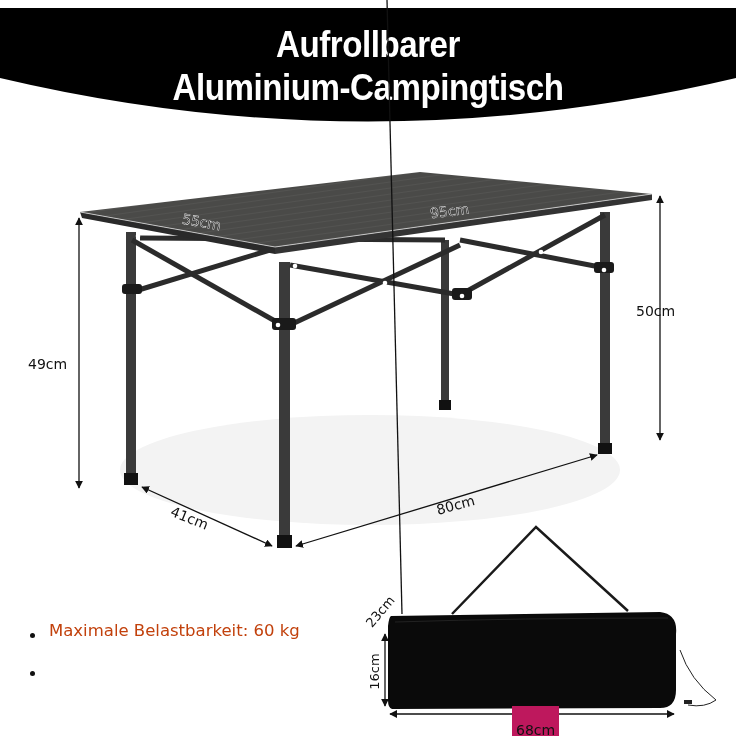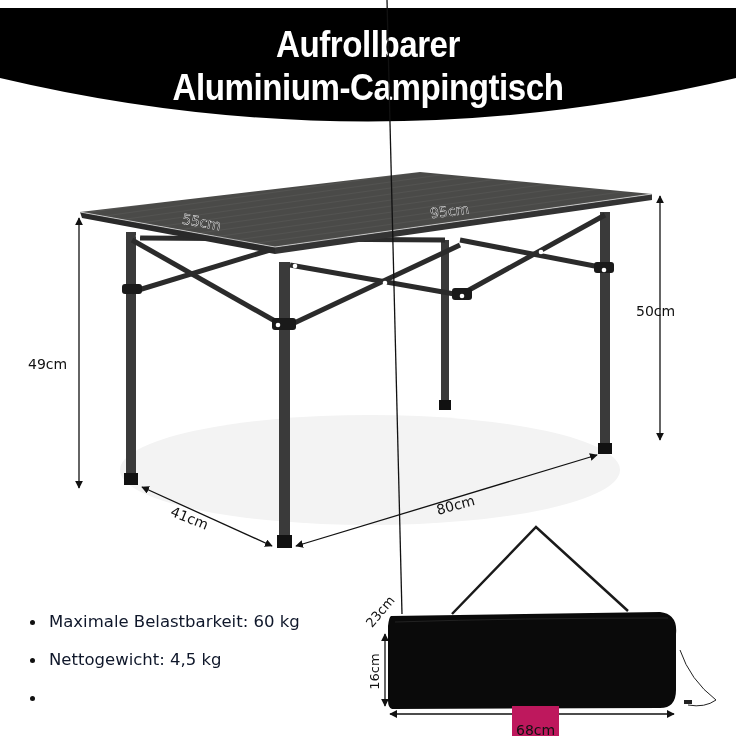--- a/index.html
+++ b/index.html
@@ -5,21 +5,21 @@
   html,body{margin:0;padding:0;background:#fff;}
   body{width:736px;height:736px;position:relative;overflow:hidden;font-family:"Liberation Sans",sans-serif;}
   .banner{position:absolute;left:0;top:0;width:736px;height:130px;}
   .title{position:absolute;left:0;width:736px;text-align:center;color:#fff;font-weight:bold;font-family:"Liberation Sans",sans-serif;font-size:36px;letter-spacing:-0.5px;transform:scaleX(0.92);}
   .title.l1{top:24px;}
   .title.l2{top:67px;}
   .scene{position:absolute;left:0;top:0;width:736px;height:736px;}
   .dim{position:absolute;font-family:"DejaVu Sans",sans-serif;font-size:14px;color:#111;white-space:nowrap;}
   .dim-outline{font-family:"DejaVu Sans",sans-serif;font-size:14px;color:#222;-webkit-text-stroke:0.4px #fff;position:absolute;white-space:nowrap;}
   .features{position:absolute;left:28px;top:612px;margin:0;padding:0;list-style:none;}
-  .features li{font-family:"DejaVu Sans",sans-serif;font-size:16.5px;color:#0f172a;height:38px;line-height:20px;display:flex;align-items:flex-start;}
+  .features li{font-family:"DejaVu Sans",sans-serif;font-size:16.5px;color:#c2410c;height:38px;line-height:20px;display:flex;align-items:center;}
   .bullet{display:inline-block;width:5px;height:5px;border-radius:50%;background:#111;margin:8px 14px 0 2px;}
 </style>
 </head>
 <body>
 
 <svg class="banner" viewBox="0 0 736 130">
   <path d="M0 8 L736 8 L736 78 Q368 165 0 78 Z" fill="#000"></path>
 </svg>
 <div class="title l1">Aufrollbarer</div>
 <div class="title l2">Aluminium-Campingtisch</div>
@@ -120,18 +120,14 @@
 <div class="dim" style="left:356px;top:664px;transform:rotate(-90deg);font-size:13px;">16cm</div>
 <div class="dim" style="left:512px;top:706px;background:#be185d;padding:16px 4px;font-size:14px;">68cm</div>
 
 <ul class="features">
   <li>
     <span class="bullet"></span>
     <span>Maximale Belastbarkeit: 60 kg</span>
   </li>
   <li>
     <span class="bullet"></span>
-    <span>Nettogewicht: 4,5 kg</span>
-  </li>
-  <li>
-    <span class="bullet"></span>
   </li>
 </ul>
 
 </body></html>

